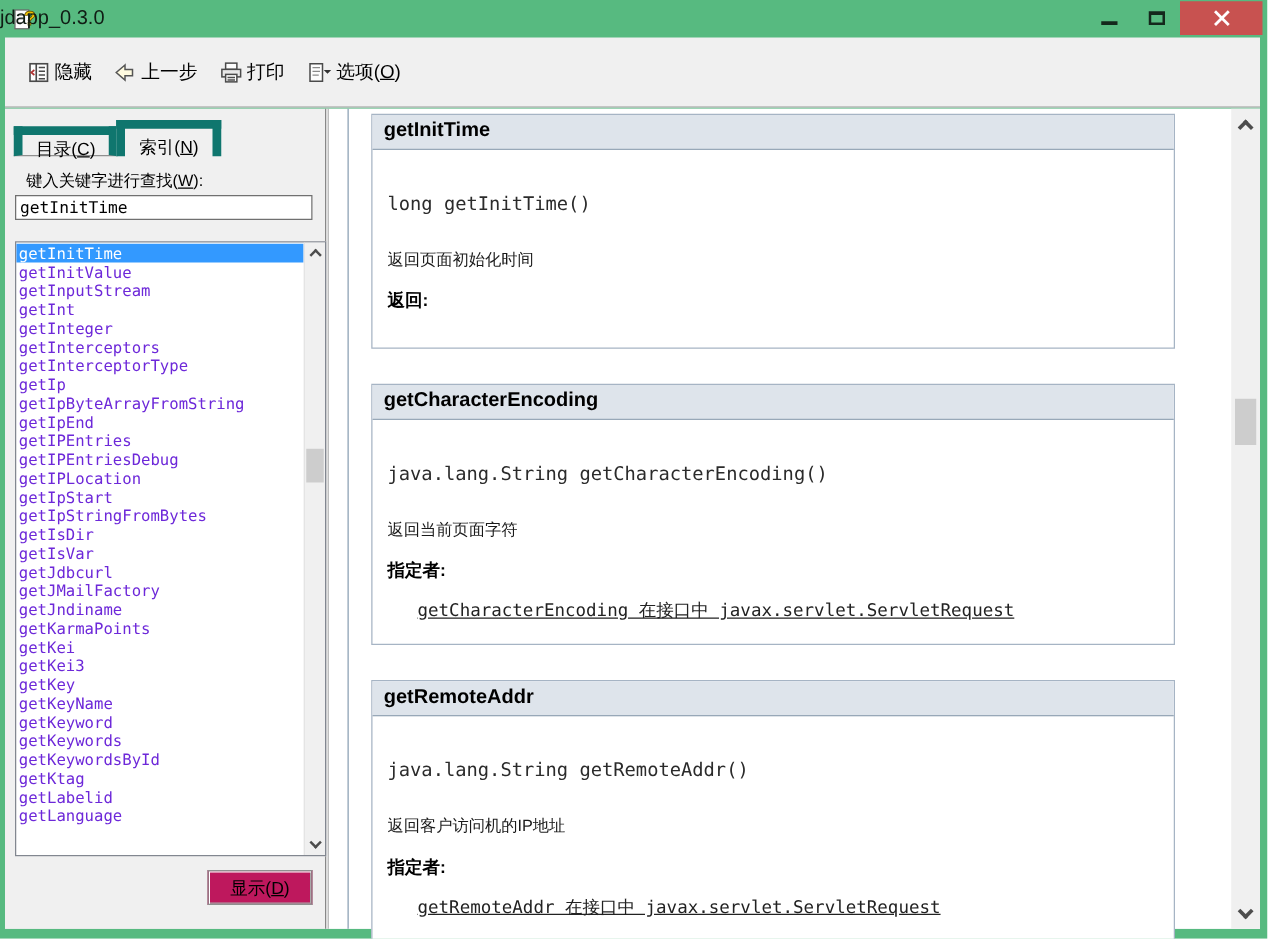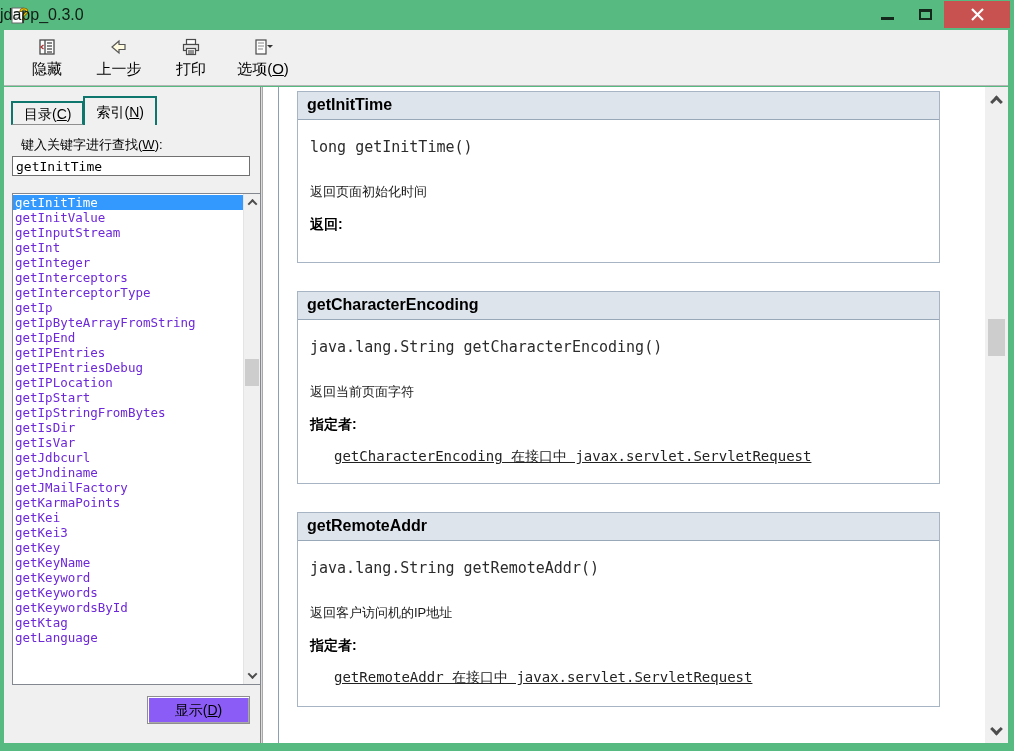--- a/index.html
+++ b/index.html
@@ -13,66 +13,66 @@
   .title { position:absolute; left:0; right:0; top:6px; text-align:left; font-size:16px; color:#101c14; }
   .win-controls { position:absolute; right:4px; top:1px; height:27px; display:flex; align-items:stretch; }
   .win-btn { width:38px; display:flex; align-items:center; justify-content:center; cursor:default; }
   .win-btn.close { width:66px; background:#c85250; }
   .glyph-min { width:13px; height:3px; background:#14281c; margin-top:8px; }
   .glyph-max { width:13px; height:11px; border:2px solid #14281c; border-top-width:3px; background:transparent; }
 
   
   .toolbar { position:absolute; top:30px; left:4px; right:6px; height:56px; background:#f0f0f0;
              border-bottom:1px solid #b5b5b5; display:flex; align-items:center; padding-left:14px; gap:14px; }
-  .tool-btn { min-width:58px; height:50px; display:flex; flex-direction:column; align-items:center;
+  .tool-btn { min-width:58px; height:50px; display:flex; flex-direction:row; align-items:center;
               justify-content:center; gap:3px; font-size:15px; }
   .tool-btn .ticon { height:20px; display:flex; align-items:center; }
 
   
   .main { position:absolute; top:87px; left:4px; right:6px; bottom:8px; display:flex; background:#f0f0f0; }
   .sidebar { width:258px; position:relative; background:#f0f0f0; border-right:2px groove #dcdcdc; }
   .gutter { width:16px; background:#ffffff; border-left:1px solid #a9a9a9; }
   .content { flex:1; position:relative; background:#ffffff; border-left:1px solid #8ba0b4; }
 
   
   .tabs { position:absolute; top:9px; left:7px; display:flex; align-items:flex-end; }
-  .tab { font-size:14px; background:#f0f0f0; border:2px solid #0f766e; padding:3px 11px 4px; }
+  .tab { font-size:14px; background:#f0f0f0; border:7px solid #0f766e; padding:3px 11px 4px; }
   .tab.inactive { height:24px; border-bottom:1px solid #8f8f8f; }
   .tab.active { height:29px; padding-top:6px; border-bottom:none; position:relative; z-index:2; margin-left:-1px; }
   .search-label { position:absolute; top:49px; left:17px; font-size:13px; }
   .search-input { position:absolute; top:69px; left:8px; width:238px; height:20px; border:1px solid #707070;
                   background:#fff; font-family:"DejaVu Sans Mono","Liberation Mono",monospace; font-size:13px; padding:1px 3px; }
   .listbox { position:absolute; top:106px; left:8px; width:249px; bottom:58px; background:#fff;
              border:1px solid #828790; display:flex; overflow:hidden; }
   .list-items { flex:1; overflow:hidden; padding-top:1px; }
   .list-item { height:15px; line-height:15px; font-family:"DejaVu Sans Mono","Liberation Mono",monospace;
                font-size:12.5px; white-space:nowrap; padding-left:2px; color:#6d28d9; }
   .list-item.selected { background:#3399ff; color:#fff; }
   .vscroll { width:17px; background:#f0f0f0; border-left:1px solid #e4e4e4; position:relative; }
   .sb-arrow { position:absolute; left:0; right:0; height:17px; display:flex; align-items:center; justify-content:center; }
   .sb-arrow.up { top:0; } .sb-arrow.down { bottom:0; }
   .chev { width:7px; height:7px; border:solid #4d4d4d; border-width:2px 2px 0 0; }
   .chev.up { transform:rotate(-45deg) translate(-1px,1px); }
   .chev.down { transform:rotate(135deg) translate(-1px,1px); }
   .sb-thumb { position:absolute; left:1px; right:1px; background:#cdcdcd; }
   .list-thumb { top:165px; height:27px; }
-  .display-btn { position:absolute; right:10px; bottom:19px; width:103px; height:28px; background:#8b5cf6;
+  .display-btn { position:absolute; right:10px; bottom:19px; width:84px; height:28px; background:#be185d;
                  border:1px solid #8f8f8f; box-shadow:inset 1px 1px 0 #ffffff, inset -1px -1px 0 #a9a9a9;
                  font-size:14px; text-align:center; line-height:26px; }
 
   
   .content-scroll { position:absolute; top:0; right:0; bottom:0; width:23px; background:#f0f0f0; }
   .content-scroll .sb-arrow { height:26px; }
   .content-scroll .chev { width:9px; height:9px; border-width:3px 3px 0 0; }
   .content-thumb { top:232px; height:37px; left:3px; right:3px; }
   .sections { position:absolute; left:18px; right:68px; top:4px; }
   .section { border:1px solid #a6b4c4; margin-bottom:28px; background:#fff; }
   .section-header { background:#dee4eb; border-bottom:1px solid #98a8b8; padding:4px 9px 5px;
                     font-weight:bold; font-size:16px; color:#000; }
-  .section-body { padding:4px 12px 14px; }
+  .section-body { padding:20px 12px 14px; }
   .signature { font-family:"DejaVu Sans Mono","Liberation Mono",monospace; font-size:15px; color:#2b2b2b;
                margin:14px 0 27px; }
   .desc { font-size:13px; color:#1a1a1a; margin:17px 0 15px; }
   .slabel { font-weight:bold; font-size:14px; margin:0 0 14px; }
   .detail { font-family:"DejaVu Sans Mono","Liberation Mono",monospace; font-size:14px; color:#222;
             margin:0 0 3px 24px;text-decoration:underline; }
   .detail:empty { display:none; }
   .section:last-child .section-body { padding-bottom:16px; }
 </style>
 </head>
@@ -176,31 +176,32 @@
             <div class="list-item">getIpByteArrayFromString</div>
             <div class="list-item">getIpEnd</div>
             <div class="list-item">getIPEntries</div>
             <div class="list-item">getIPEntriesDebug</div>
             <div class="list-item">getIPLocation</div>
             <div class="list-item">getIpStart</div>
             <div class="list-item">getIpStringFromBytes</div>
             <div class="list-item">getIsDir</div>
             <div class="list-item">getIsVar</div>
             <div class="list-item">getJdbcurl</div>
+            <div class="list-item">getJMailFactory</div>
             <div class="list-item">getJndiname</div>
-            <div class="list-item">getJMailFactory</div>
             <div class="list-item">getKarmaPoints</div>
             <div class="list-item">getKei</div>
             <div class="list-item">getKei3</div>
             <div class="list-item">getKey</div>
             <div class="list-item">getKeyName</div>
             <div class="list-item">getKeyword</div>
             <div class="list-item">getKeywords</div>
             <div class="list-item">getKeywordsById</div>
             <div class="list-item">getKtag</div>
+            <div class="list-item">getLabelid</div>
             <div class="list-item">getLanguage</div>
           </div>
         <div class="vscroll">
           <div class="sb-arrow up">
               <div class="chev up"></div>
             </div>
           <div class="sb-thumb list-thumb"></div>
           <div class="sb-arrow down">
               <div class="chev down"></div>
             </div>

